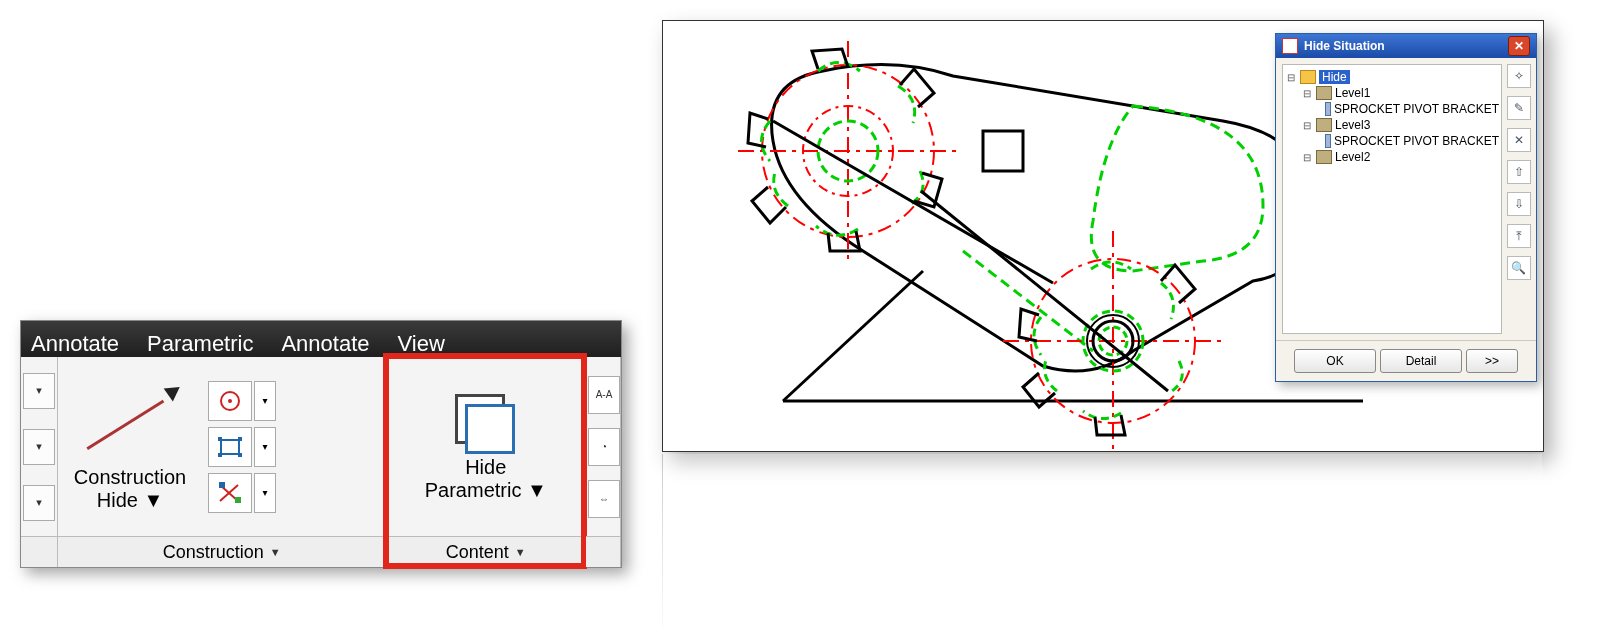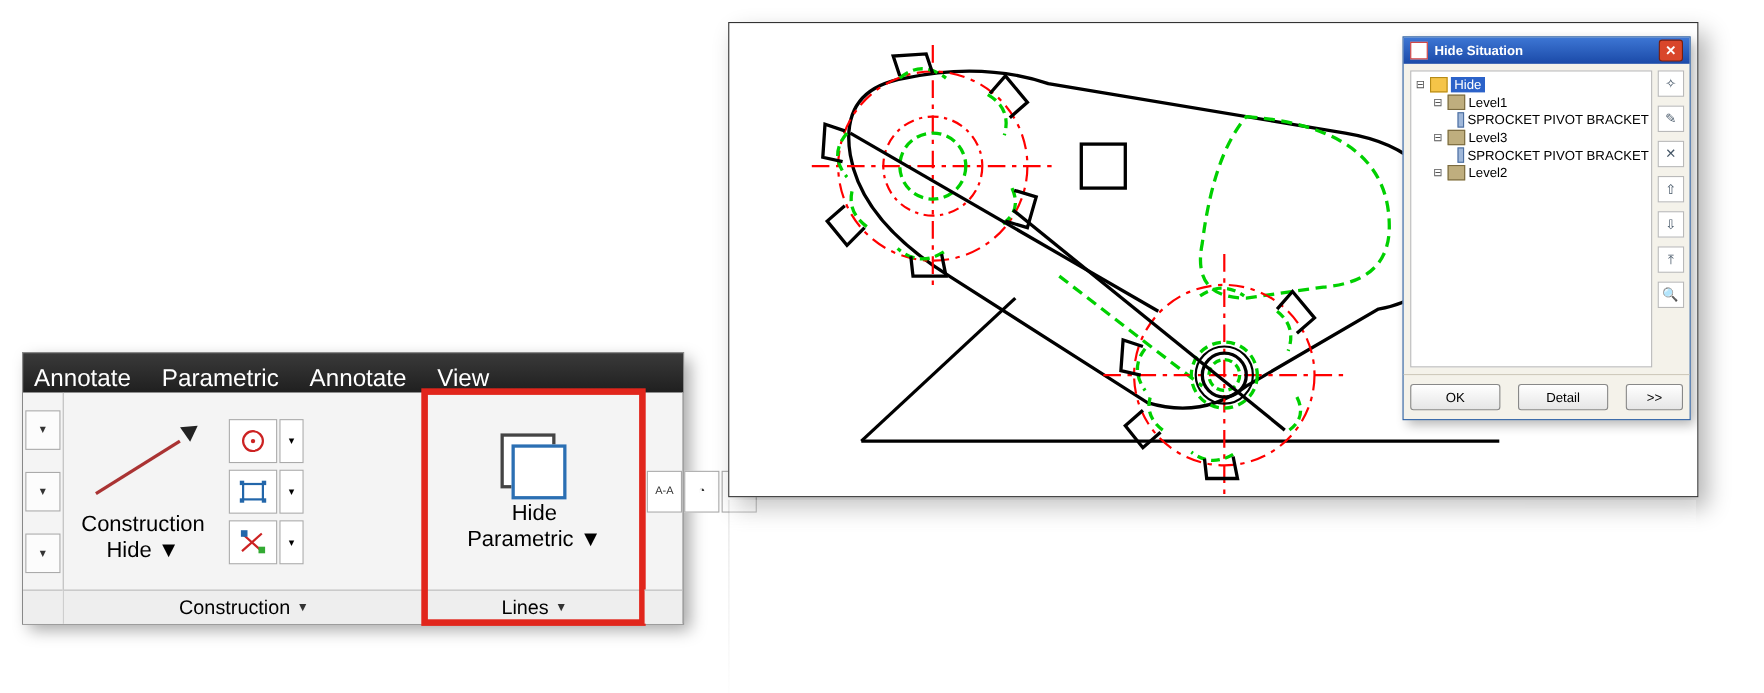--- a/index.html
+++ b/index.html
@@ -103,21 +103,21 @@
     border:6px solid #e1261c; pointer-events:none;
   }
   .hide-icon {
     width:70px; height:60px; position:relative;
   }
   .hide-icon .sq { position:absolute; width:44px;height:44px; border:3px solid #444; background:#fff;}
   .hide-icon .sq.front { left:14px; top:12px; border-color:#2b6fb3; }
   .hide-icon .sq.back { left:4px; top:2px; }
   
   .panelD { width: 34px; }
-  .panelD .stack { display:flex; gap:2px; padding:10px 2px; }
+  .panelD .stack { display:flex; flex-direction:column; gap:14px; padding:10px 2px; }
   .frag {
     width:30px;height:36px;border:1px solid #aaa;background:#fff;
     display:flex;align-items:center;justify-content:center;font-size:10px;color:#333;
   }
 
   
   .right {
     position: relative;
     width: 890px;
   }
@@ -175,21 +175,21 @@
   .dlg-tools {
     width:26px; padding:6px 4px 6px 0;
     display:flex; flex-direction:column; gap:8px; align-items:center;
   }
   .tool {
     width:22px; height:22px; border:1px solid #b9b9b9; background:#fff;
     display:flex; align-items:center; justify-content:center; cursor:pointer;
     font-size:12px; color:#456;
   }
   .dlg-buttons {
-    display:flex; gap:16px; justify-content:center; padding:8px 6px;
+    display:flex; gap:4px; justify-content:center; padding:8px 6px;
     border-top:1px solid #cfcabc;
   }
   .btn {
     min-width:60px; height:22px; border:1px solid #888; border-radius:3px;
     background:linear-gradient(#fff,#e6e6e6);
     font-size:12px; display:flex; align-items:center; justify-content:center;
     cursor:pointer; padding:0 10px;
   }
 </style>
 </head>
@@ -271,21 +271,21 @@
                 <div class="sq front"></div>
             </div>
             <div class="lbl">
               <span>Hide</span><br>
               <span>Parametric</span>
               <span class="tri">▼</span>
             </div>
           </div>
         </div>
         <div class="panel-title">
-          <span>Lines</span>
+          <span>Content</span>
           <span class="tri">▼</span>
         </div>
       </div>
 
       <div class="ribbon-panel panelD">
         <div class="panel-content">
           <div class="stack">
             <div class="frag">A-A</div>
             <div class="frag">◔</div>
             <div class="frag">⇔</div>

